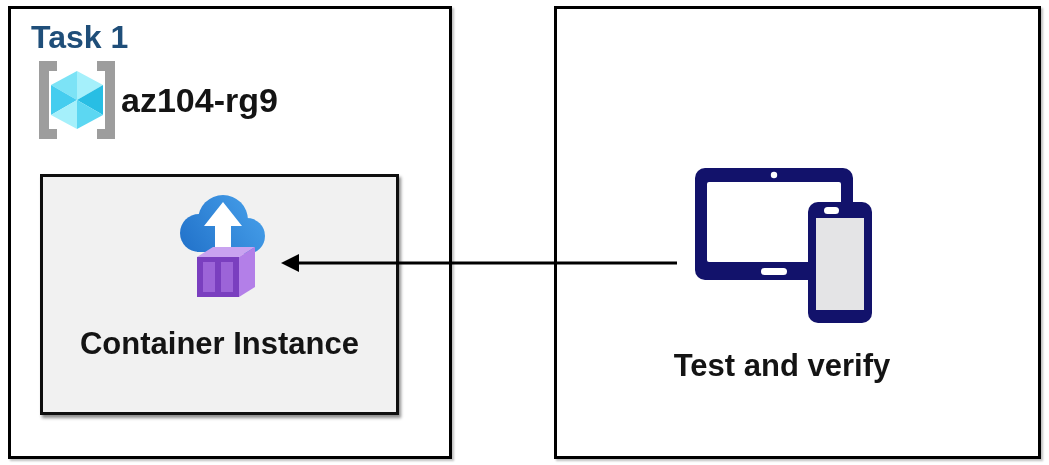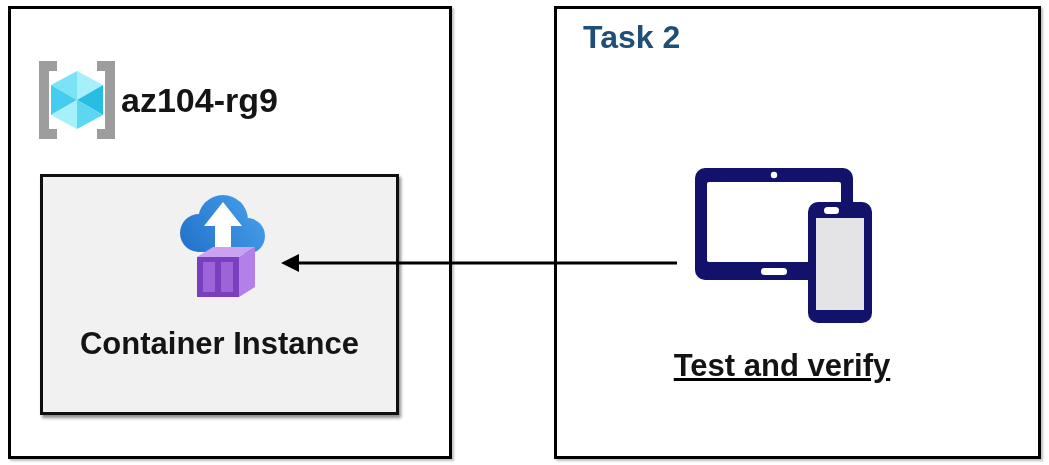--- a/index.html
+++ b/index.html
@@ -78,21 +78,20 @@
     white-space:nowrap;
   }
   .devices-group{
     position:absolute;
     left:105px;  
     top:146px;   
     width:240px;
     display:flex;
     flex-direction:column;
     align-items:center;
-    text-decoration:underline;
   }
   .devices-label{
     margin-top:18px;
     font-size:31px;
     font-weight:700;
     color:var(--label-color);
     white-space:nowrap;
   }
   .arrow-overlay{
     position:absolute;
@@ -100,20 +99,21 @@
     width:1049px;height:465px;
     pointer-events:none;
   }
 </style>
 </head>
 <body>
 
 <div class="canvas">
 
   <div class="task-box t1">
+    <div class="task-title">Task 1</div>
 
     <div class="rg-row">
       <svg width="88" height="82" viewBox="0 0 88 82">
         <path d="M24 7 H11 V75 H24" fill="none" stroke="#9D9D9D" stroke-width="10"></path>
         <path d="M64 7 H77 V75 H64" fill="none" stroke="#9D9D9D" stroke-width="10"></path>
         <polygon points="44,12 18,26 44,41" fill="#7CE3F6"></polygon>
         <polygon points="44,12 70,26 44,41" fill="#A5F0FB"></polygon>
         <polygon points="18,26 18,56 44,41" fill="#45CDEF"></polygon>
         <polygon points="70,26 70,56 44,41" fill="#28BEE4"></polygon>
         <polygon points="18,56 44,70 44,41" fill="#A5F0FB"></polygon>
@@ -141,21 +141,20 @@
         <polygon points="72,110 72,70 88,60 88,100" fill="#B37FE8"></polygon>
         <rect x="30" y="70" width="42" height="40" fill="#7A3FBF"></rect>
         <rect x="36" y="75" width="12" height="30" fill="#9C64D8"></rect>
         <rect x="54" y="75" width="12" height="30" fill="#9C64D8"></rect>
       </svg>
       <div class="ci-label">Container Instance</div>
     </div>
   </div>
 
   <div class="task-box t2">
-    <div class="task-title">Task 2</div>
 
     <div class="devices-group">
       <svg width="200" height="175" viewBox="0 0 200 175">
 
         <rect x="13" y="13" width="158" height="112" rx="10" fill="#12126B"></rect>
         <rect x="25" y="27" width="134" height="80" rx="2" fill="#ffffff"></rect>
         <circle cx="92" cy="20" r="3.2" fill="#ffffff"></circle>
         <rect x="79" y="113" width="26" height="7" rx="3.5" fill="#ffffff"></rect>
 
         <rect x="126" y="47" width="64" height="121" rx="10" fill="#12126B"></rect>

